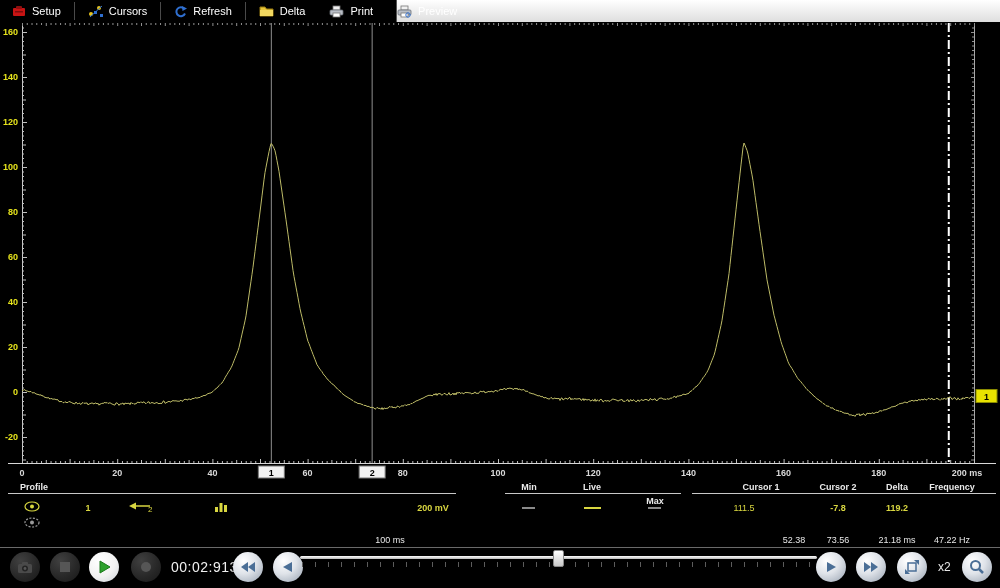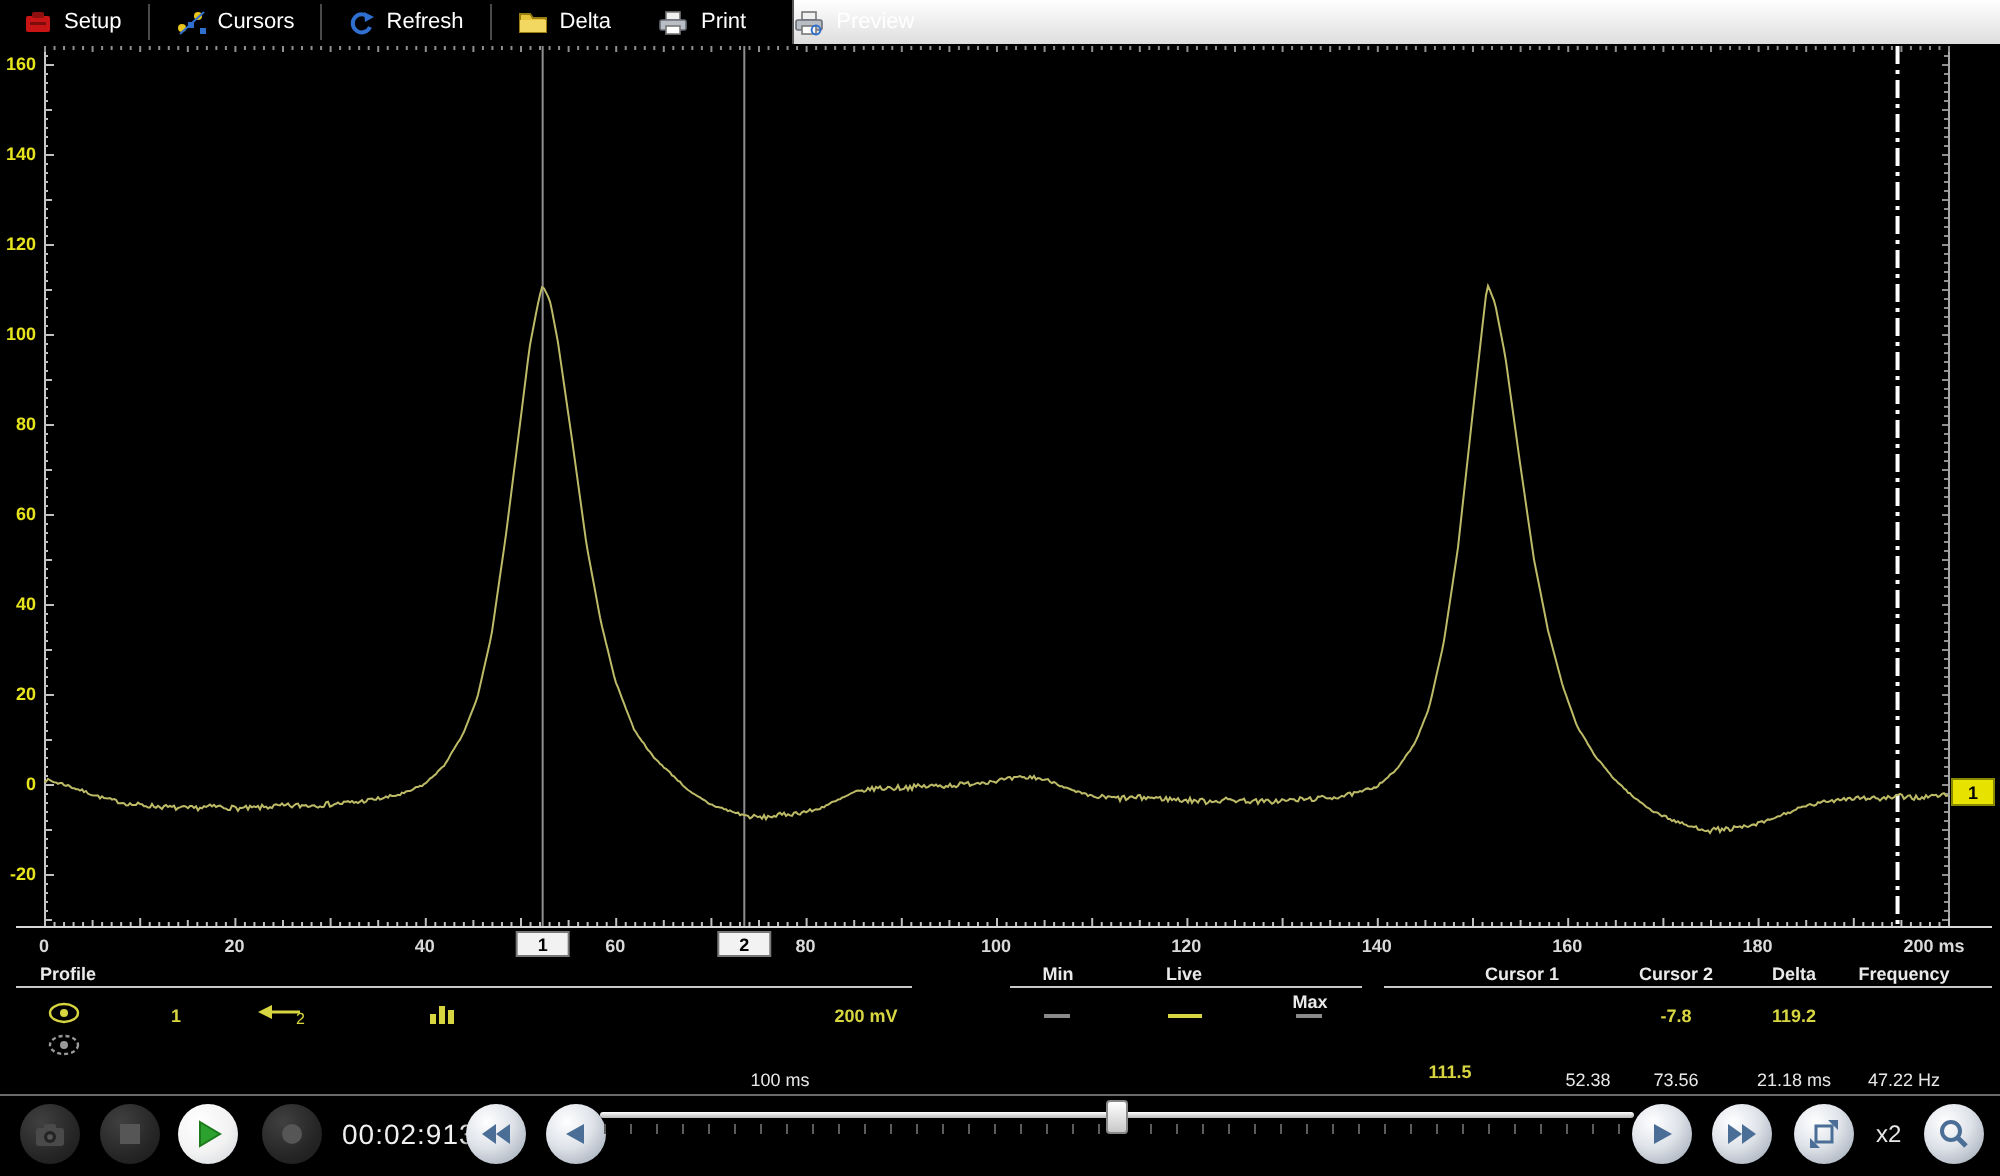--- a/index.html
+++ b/index.html
@@ -791,21 +791,21 @@
         <rect x="5.5" y="3" width="3" height="9" fill="#d8d640"></rect>
         <rect x="10" y="5" width="3" height="7" fill="#d8d640"></rect>
       </svg>
   </div>
   <div class="abs yel ctr" style="left:390px;top:25px;font-weight:bold;margin-left:43px;">200 mV</div>
 
   <div class="dash" style="left:522px;top:29px;width:13px;"></div>
   <div class="dash live" style="left:584px;top:29px;width:17px;"></div>
   <div class="dash" style="left:648px;top:29px;width:13px;"></div>
 
-  <div class="abs yel ctr" style="left:725px;top:25px;font-weight:bold;margin-top:28px;">111.5</div>
+  <div class="abs yel ctr" style="left:744px;top:25px;font-weight:normal;">111.5</div>
   <div class="abs yel ctr" style="left:838px;top:25px;font-weight:bold;">-7.8</div>
   <div class="abs yel ctr" style="left:897px;top:25px;font-weight:bold;">119.2</div>
 
   <div class="abs" style="left:24px;top:39px;">
     <svg width="16" height="11">
         <ellipse cx="8" cy="5.5" rx="7" ry="4.5" fill="none" stroke="#9a9a9a" stroke-width="1.2" stroke-dasharray="2 1.5"></ellipse>
         <circle cx="8" cy="5.5" r="2" fill="#9a9a9a"></circle>
       </svg>
   </div>
 

